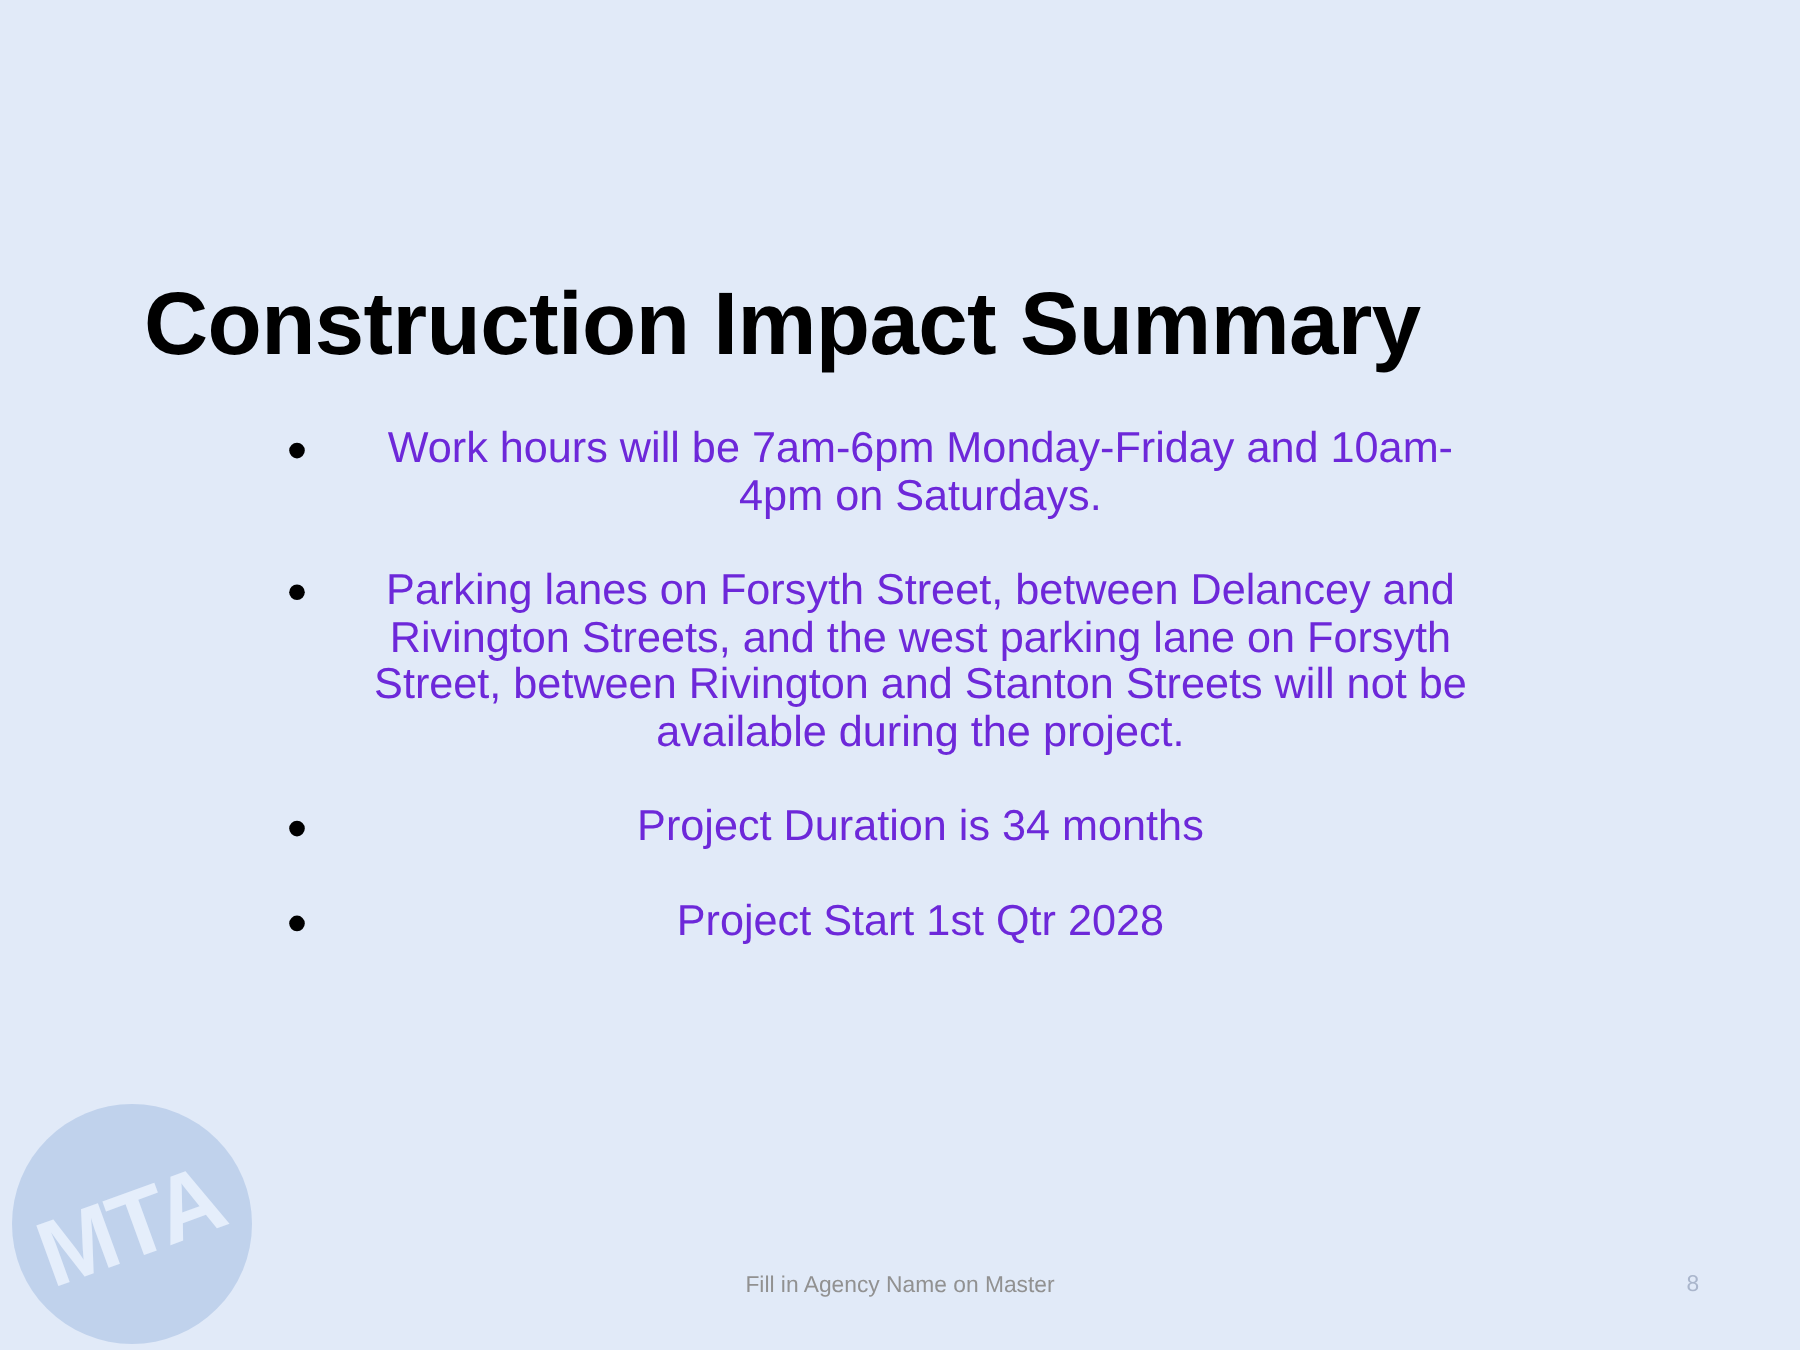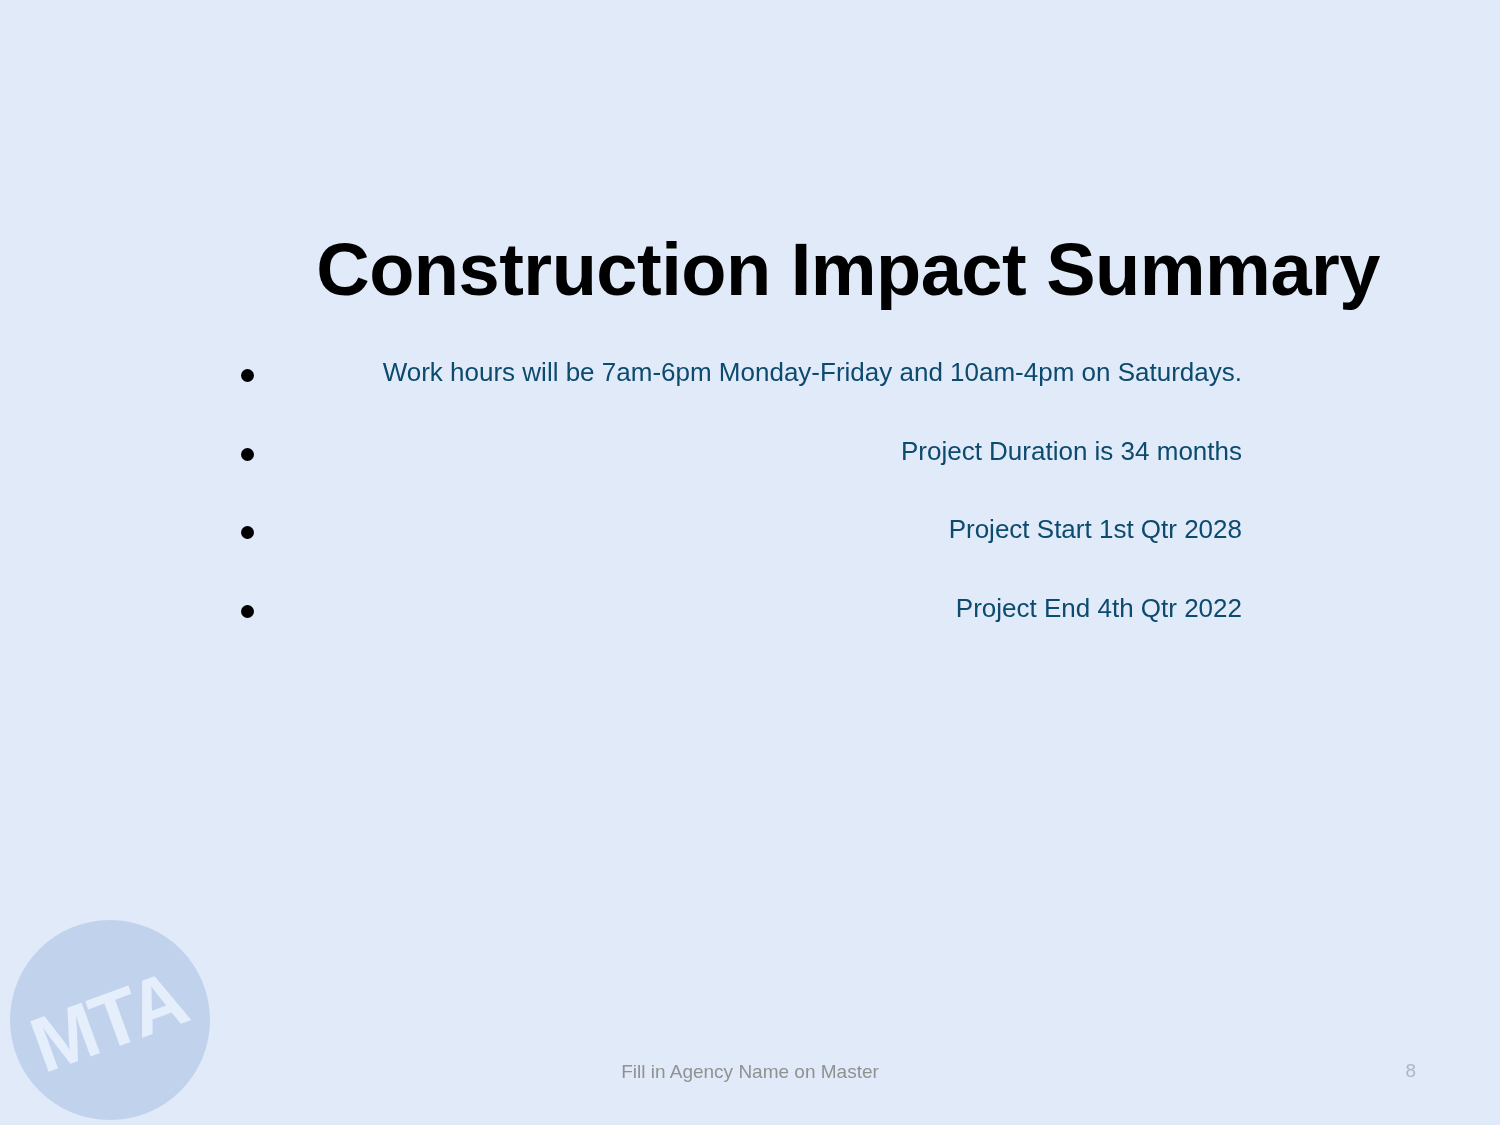--- a/index.html
+++ b/index.html
@@ -34,21 +34,21 @@
     width: 205px;
     height: 205px;
   }
 
   
   .slide-title {
     position: absolute;
     left: 120px;
     top: 228px;
     width: 1260px;
-    text-align: right;
+    text-align: left;
     font-size: 74px;
     font-weight: bold;
     line-height: 84px;
     color: #000000;
     letter-spacing: -0.5px;
     white-space: nowrap;
   }
 
   
   .body-list {
@@ -70,24 +70,24 @@
     position: absolute;
     left: 9px;
     top: 16px;
     width: 13px;
     height: 13px;
     border-radius: 50%;
     background: #000000;
   }
   .bullet-text {
     display: block;
-    font-size: 26px;
+    font-size: 36px;
     line-height: 39.5px;
-    color: #0c4a6e;
-    text-align: right;
+    color: #6d28d9;
+    text-align: center;
     word-spacing: 0px;
   }
 
   
   .footer-agency {
     position: absolute;
     left: 0;
     top: 1060px;
     width: 1500px;
     text-align: center;
@@ -121,35 +121,35 @@
 
   <div class="slide-title">Construction Impact Summary</div>
 
   <div class="body-list">
 
     <div class="bullet-row">
       <span class="bullet-marker"></span>
       <span class="bullet-text">Work hours will be 7am-6pm Monday-Friday and 10am-4pm on Saturdays.</span>
     </div>
 
+    <div class="bullet-row">
+      <span class="bullet-marker"></span>
+      <span class="bullet-text">Parking lanes on Forsyth Street, between Delancey and Rivington Streets, and the west parking lane on Forsyth Street, between Rivington and Stanton Streets will not be available during the project.</span>
+    </div>
 
     <div class="bullet-row">
       <span class="bullet-marker"></span>
       <span class="bullet-text">Project Duration is 34 months</span>
     </div>
 
     <div class="bullet-row">
       <span class="bullet-marker"></span>
       <span class="bullet-text">Project Start 1st Qtr 2028</span>
     </div>
 
-    <div class="bullet-row">
-      <span class="bullet-marker"></span>
-      <span class="bullet-text">Project End 4th Qtr 2022</span>
-    </div>
 
   </div>
 
   <div class="footer-agency">Fill in Agency Name on Master</div>
 
   <div class="footer-page-number">8</div>
 
 </div>
 
 </body></html>

